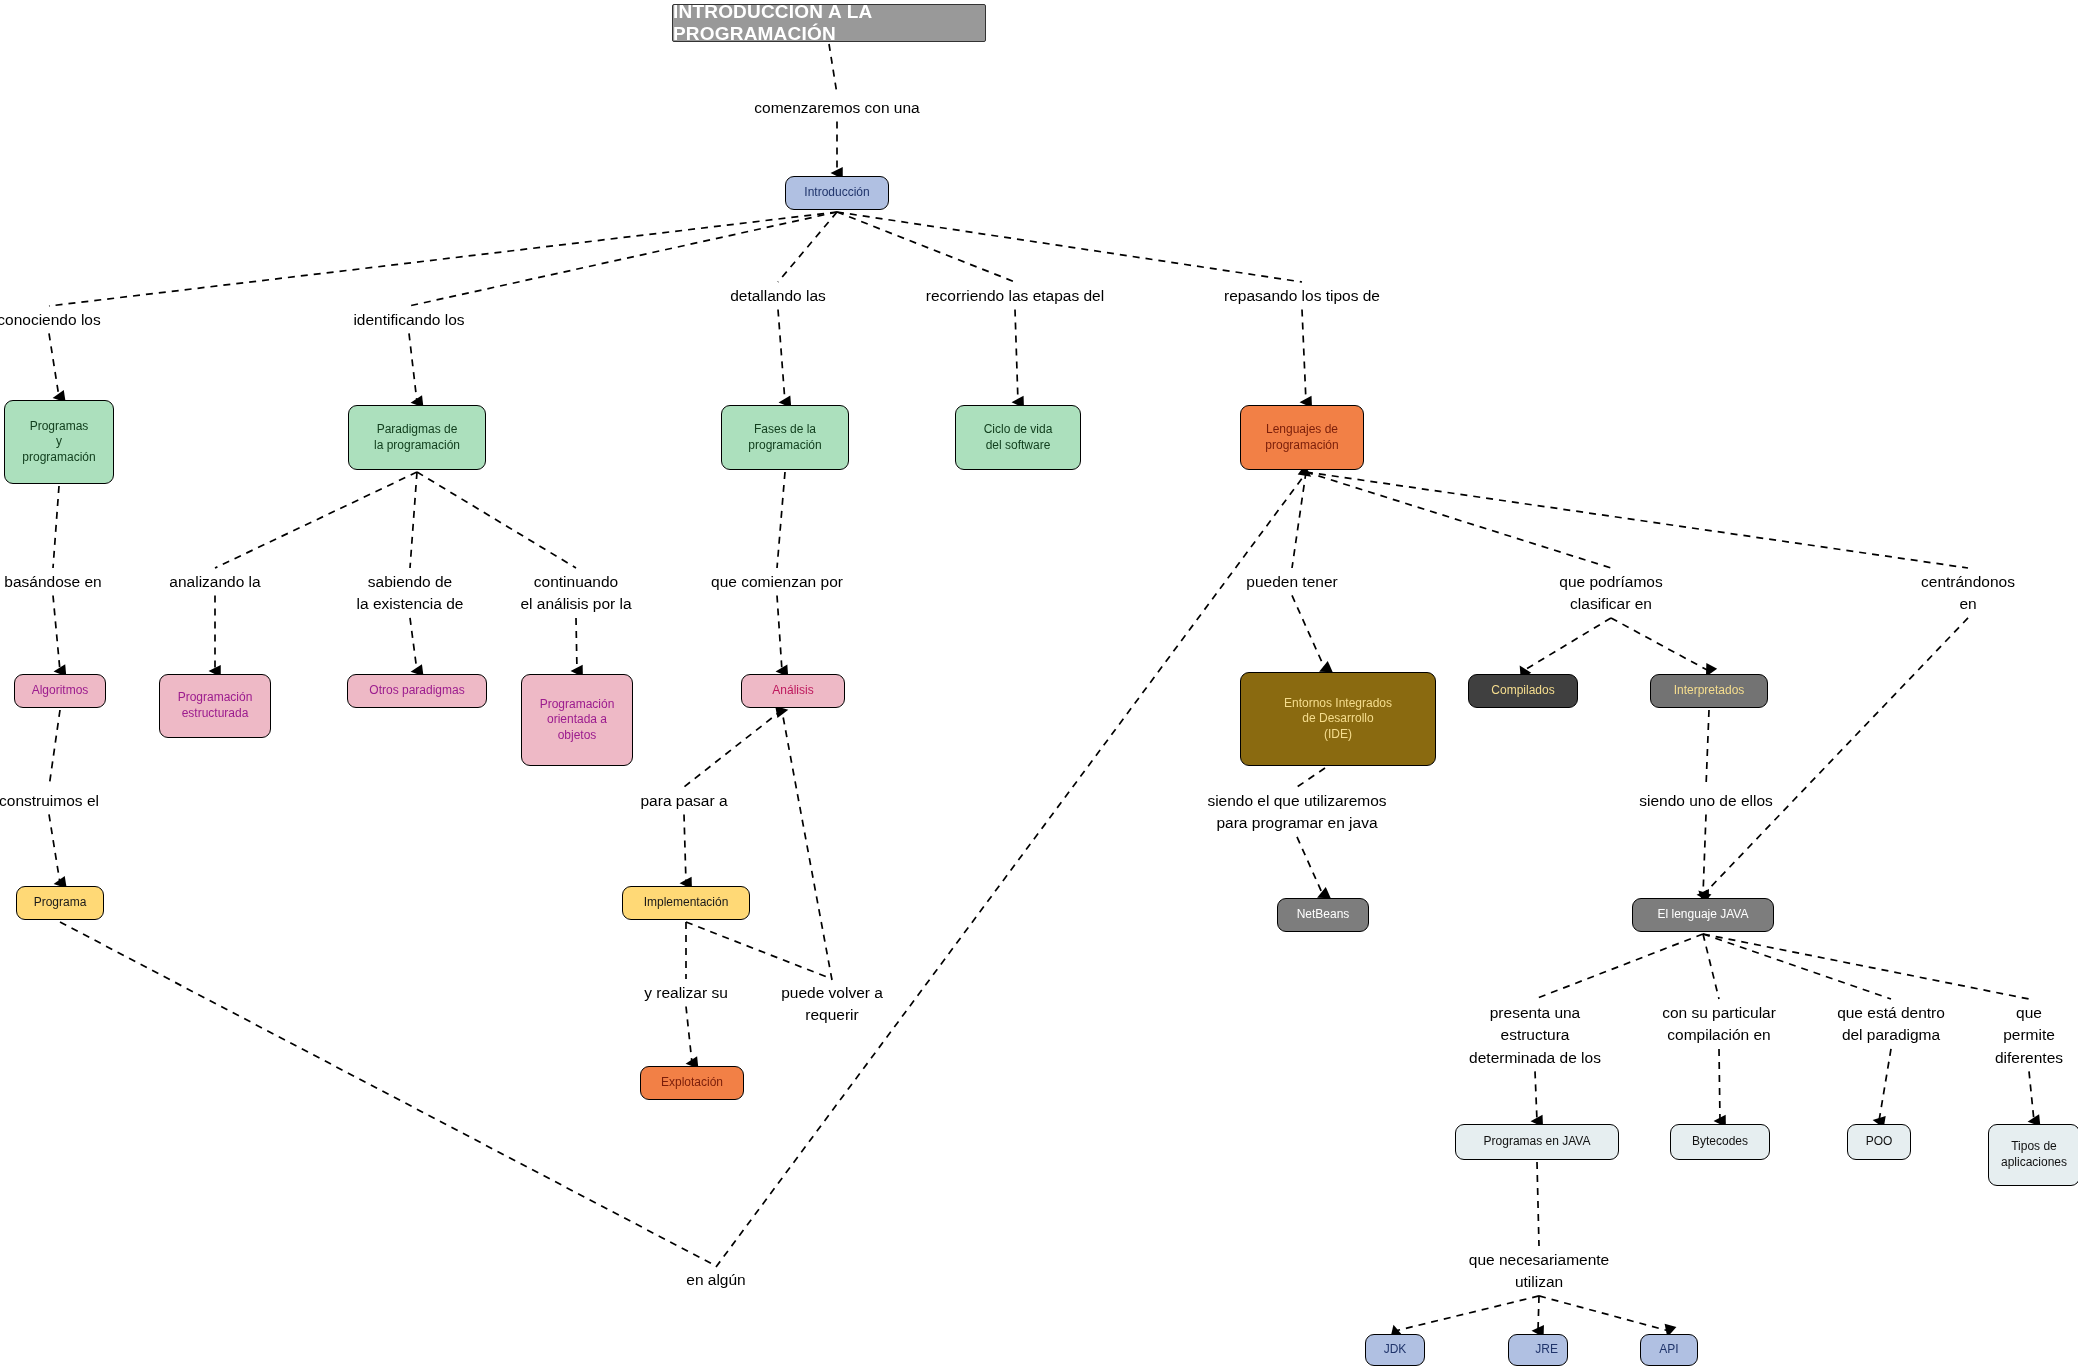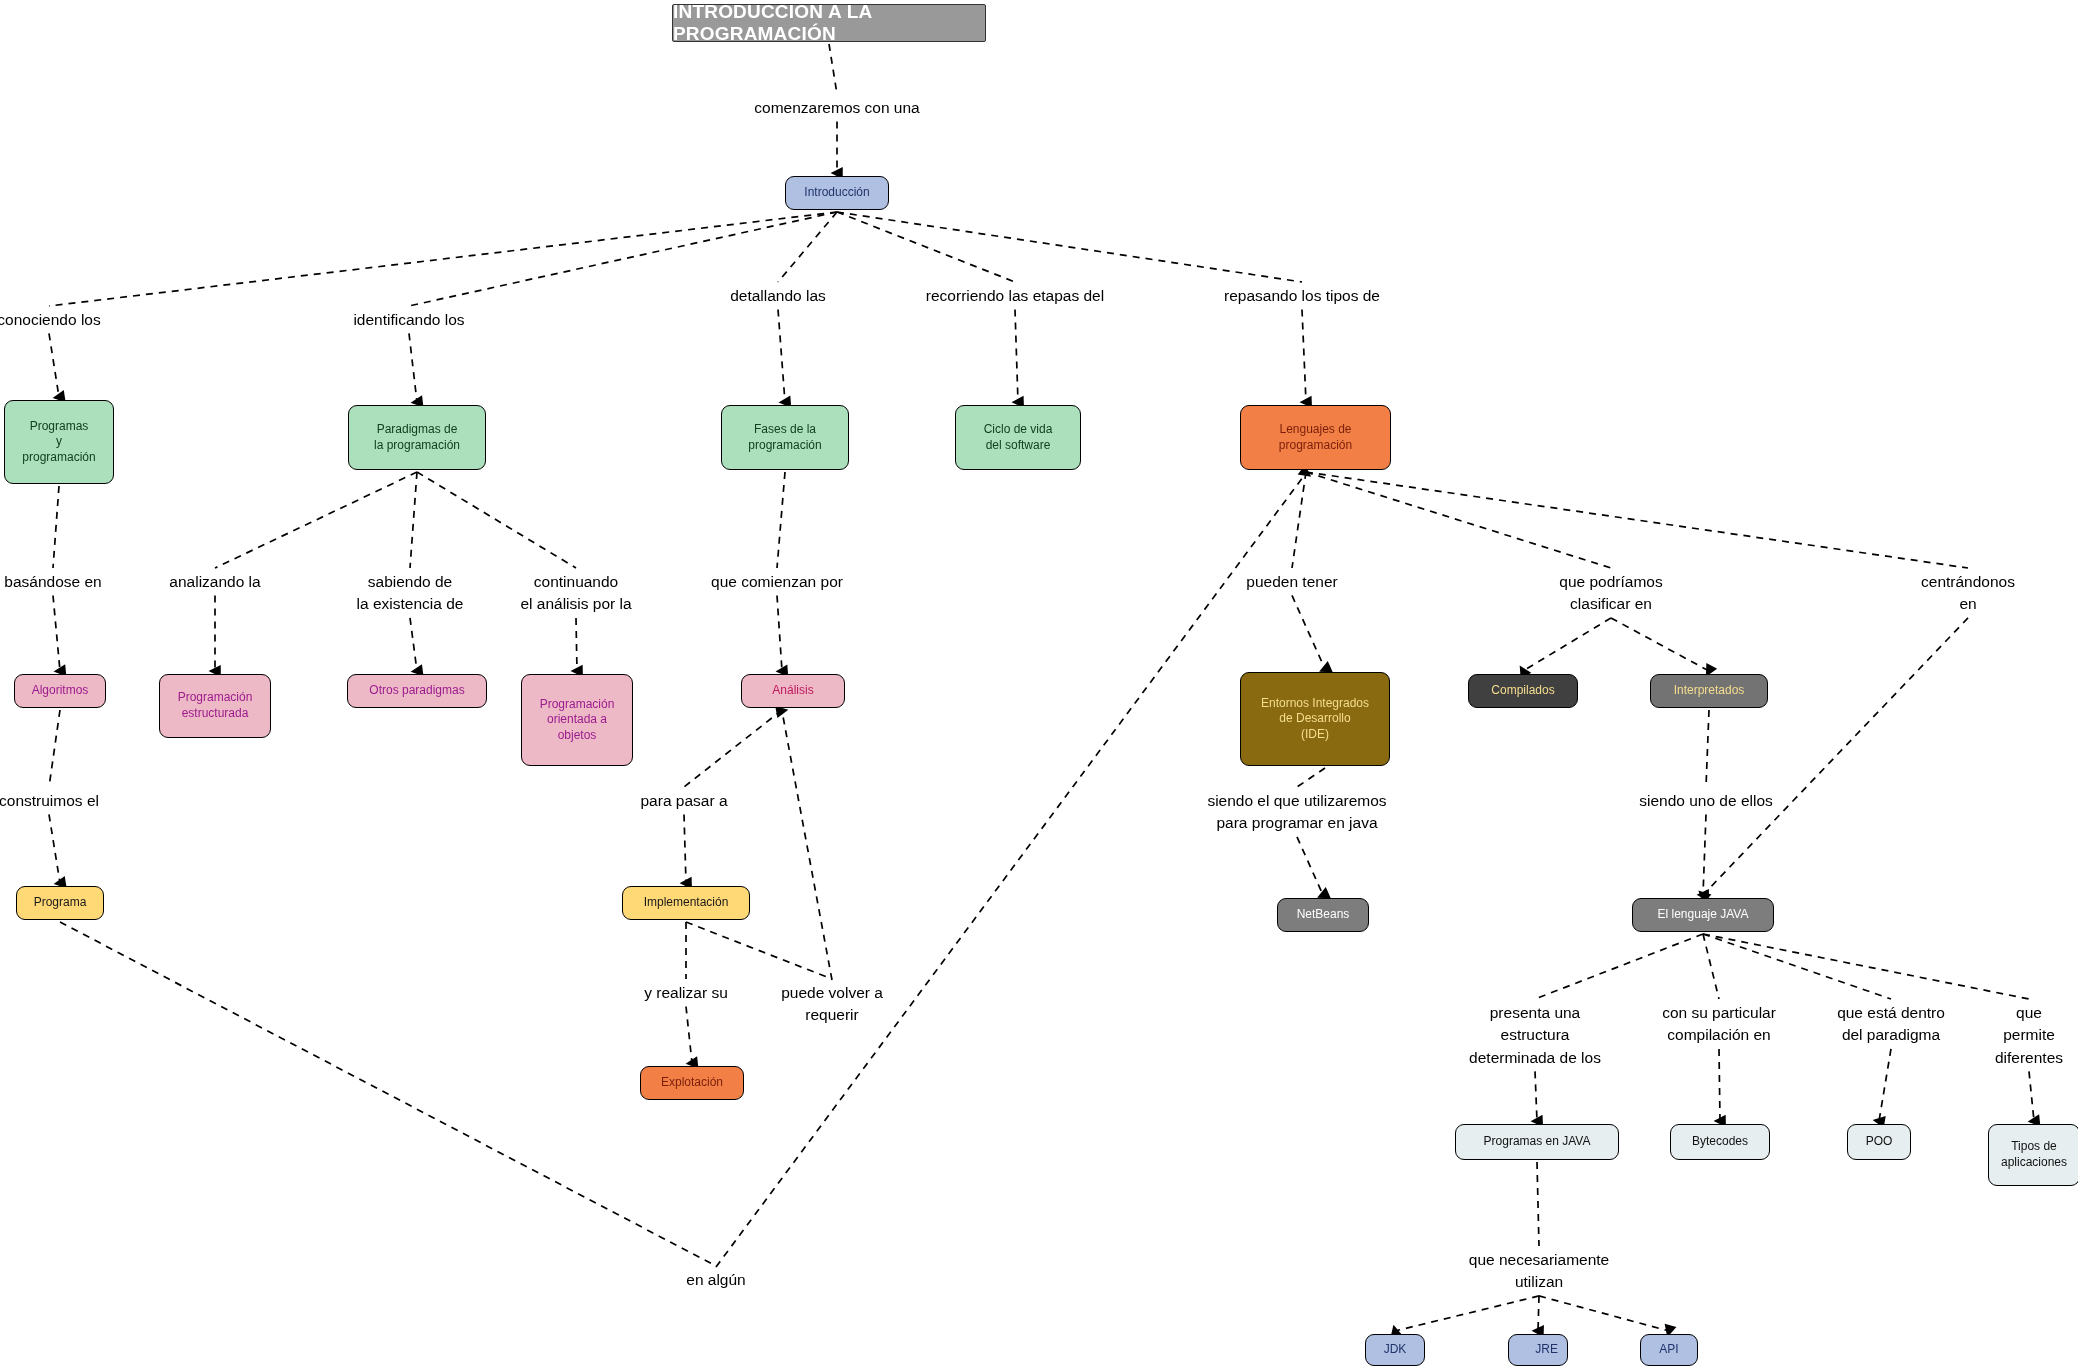--- a/index.html
+++ b/index.html
@@ -139,21 +139,21 @@
 la programación</span>
       </div>
       <div class="node" style="background: rgb(172, 224, 189); color: rgb(19, 64, 31); left: 721px; top: 405px; width: 128px; height: 65px;">
         <span style="white-space: pre-line;">Fases de la
 programación</span>
       </div>
       <div class="node" style="background: rgb(172, 224, 189); color: rgb(19, 64, 31); left: 955px; top: 405px; width: 126px; height: 65px;">
         <span style="white-space: pre-line;">Ciclo de vida
 del software</span>
       </div>
-      <div class="node" style="background: rgb(242, 128, 70); color: rgb(122, 30, 10); left: 1240px; top: 405px; width: 151px; height: 65px;">
+      <div class="node" style="background: rgb(242, 128, 70); color: rgb(122, 30, 10); left: 1240px; top: 405px; width: 124px; height: 65px;">
         <span style="white-space: pre-line;">Lenguajes de
 programación</span>
       </div>
       <div class="node" style="background: rgb(238, 185, 198); color: rgb(156, 28, 142); left: 14px; top: 674px; width: 92px; height: 34px;">
         <span style="white-space: pre-line;">Algoritmos</span>
       </div>
       <div class="node" style="background: rgb(238, 185, 198); color: rgb(156, 28, 142); left: 159px; top: 674px; width: 112px; height: 64px;">
         <span style="white-space: pre-line;">Programación
 estructurada</span>
       </div>
@@ -161,21 +161,21 @@
         <span style="white-space: pre-line;">Otros paradigmas</span>
       </div>
       <div class="node" style="background: rgb(238, 185, 198); color: rgb(156, 28, 142); left: 521px; top: 674px; width: 112px; height: 92px;">
         <span style="white-space: pre-line;">Programación
 orientada a
 objetos</span>
       </div>
       <div class="node" style="background: rgb(238, 185, 198); color: #be185d; left: 741px; top: 674px; width: 104px; height: 34px;">
         <span style="white-space: pre-line;">Análisis</span>
       </div>
-      <div class="node" style="background: rgb(138, 106, 16); color: rgb(245, 221, 142); left: 1240px; top: 672px; width: 150px; height: 94px;">
+      <div class="node" style="background: rgb(138, 106, 16); color: rgb(245, 221, 142); left: 1240px; top: 672px; width: 196px; height: 94px;">
         <span style="white-space: pre-line;">Entornos Integrados
 de Desarrollo
 (IDE)</span>
       </div>
       <div class="node" style="background: #404040; color: rgb(245, 221, 142); left: 1468px; top: 674px; width: 110px; height: 34px;">
         <span style="white-space: pre-line;">Compilados</span>
       </div>
       <div class="node" style="background: #737373; color: rgb(245, 221, 142); left: 1650px; top: 674px; width: 118px; height: 34px;">
         <span style="white-space: pre-line;">Interpretados</span>
       </div>

